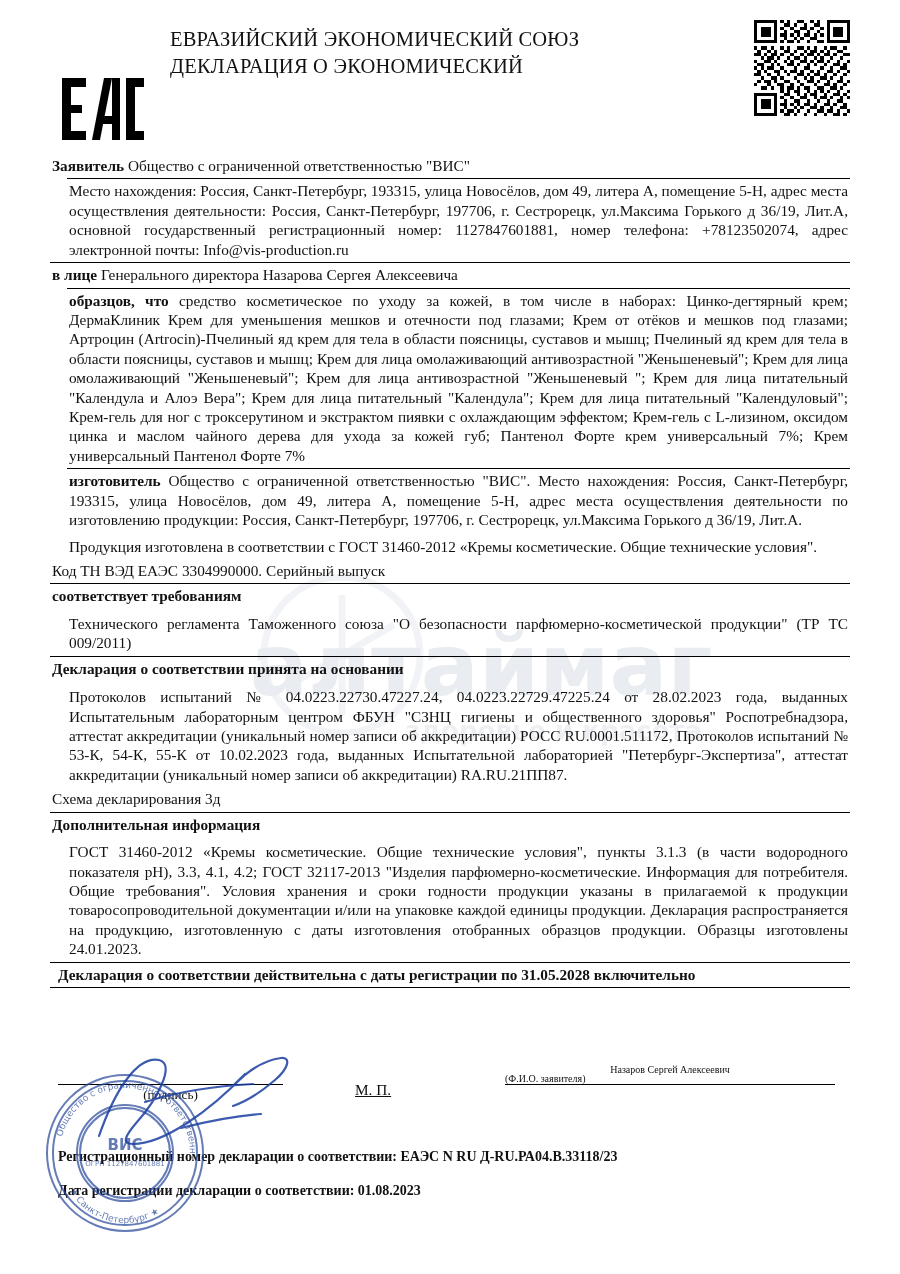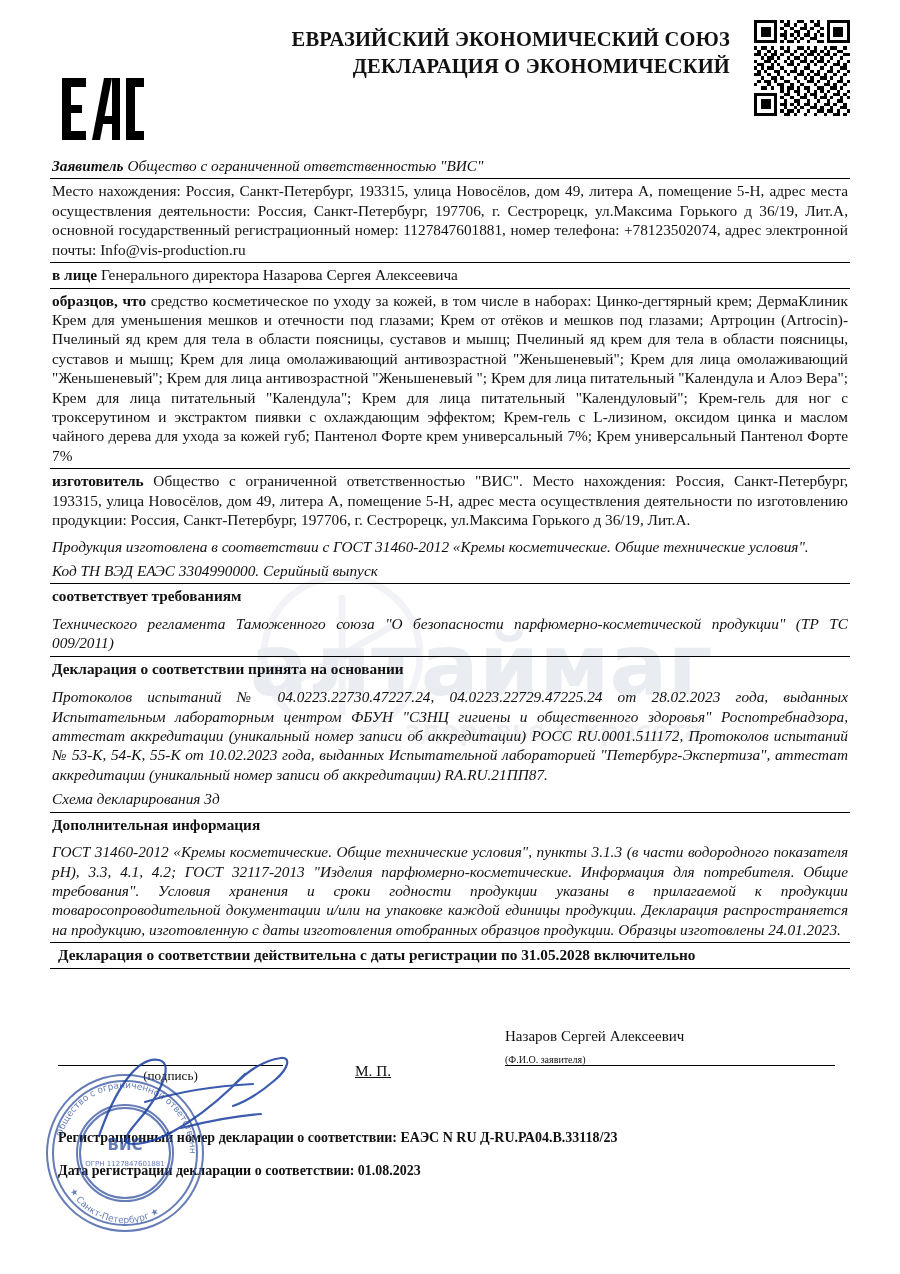--- a/index.html
+++ b/index.html
@@ -29,22 +29,22 @@
   
   .header {
     position: relative;
     height: 140px;
   }
   .title-block {
     position: absolute;
     left: 120px;
     top: 12px;
     width: 560px;
-    text-align: right;
-    font-weight: bold;
+    text-align: left;
+    font-weight: normal;
     font-size: 20.5px;
     line-height: 1.32;
     letter-spacing: 0.2px;
   }
   .eac-mark {
     position: absolute;
     left: 10px;
     top: 62px;
     width: 86px;
     height: 66px;
@@ -64,23 +64,23 @@
   
   .doc {
     position: relative;
     font-size: 15.3px;
     line-height: 1.27;
   }
   .row {
     border-top: 1px solid #000;
     padding: 2px 2px 3px 2px;
   }
-  .row.noborder { border-top: none; font-style: italic; }
+  .row.noborder { border-top: none; }
   .b { font-weight: bold; }
-  .just { text-align: justify; text-justify: inter-word; }
+  .just { text-align: justify; text-justify: inter-word; margin-left: 17px; }
 
   
   .sign-area {
     position: relative;
     height: 150px;
     border-top: 1px solid #000;
   }
   .sign-line-left {
     position: absolute;
     left: 8px;
@@ -106,23 +106,24 @@
   .sign-line-right {
     position: absolute;
     left: 455px;
     top: 96px;
     width: 330px;
     border-bottom: 1px solid #000;
   }
   .sign-name-right {
     position: absolute;
     left: 455px;
-    top: 58px;
+    top: 76px;
     width: 330px;
-    font-size: 15px;
+    text-align: center;
+    font-size: 10px;
   }
   .sign-caption-right {
     position: absolute;
     left: 455px;
     top: 85px;
     width: 330px;
     text-align: left;
     font-size: 10px;
   }
 

